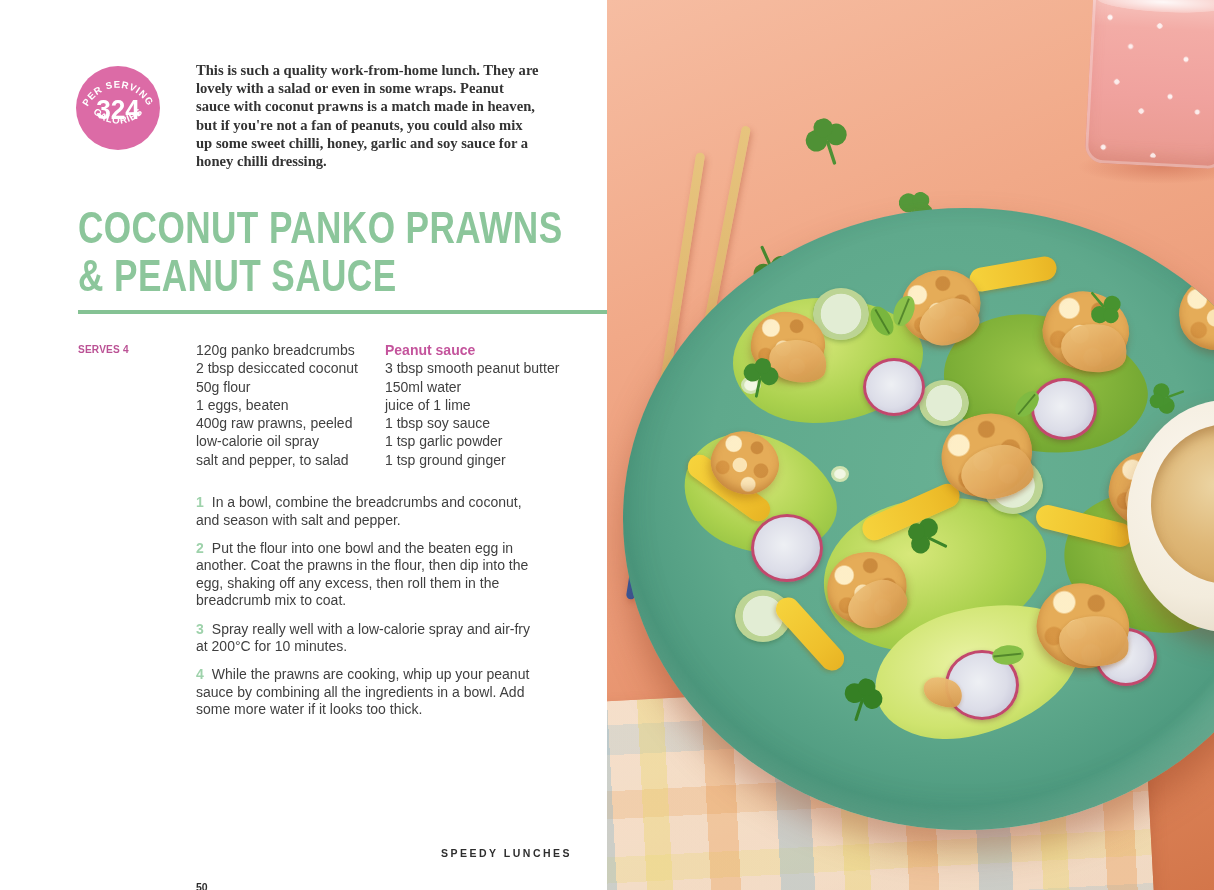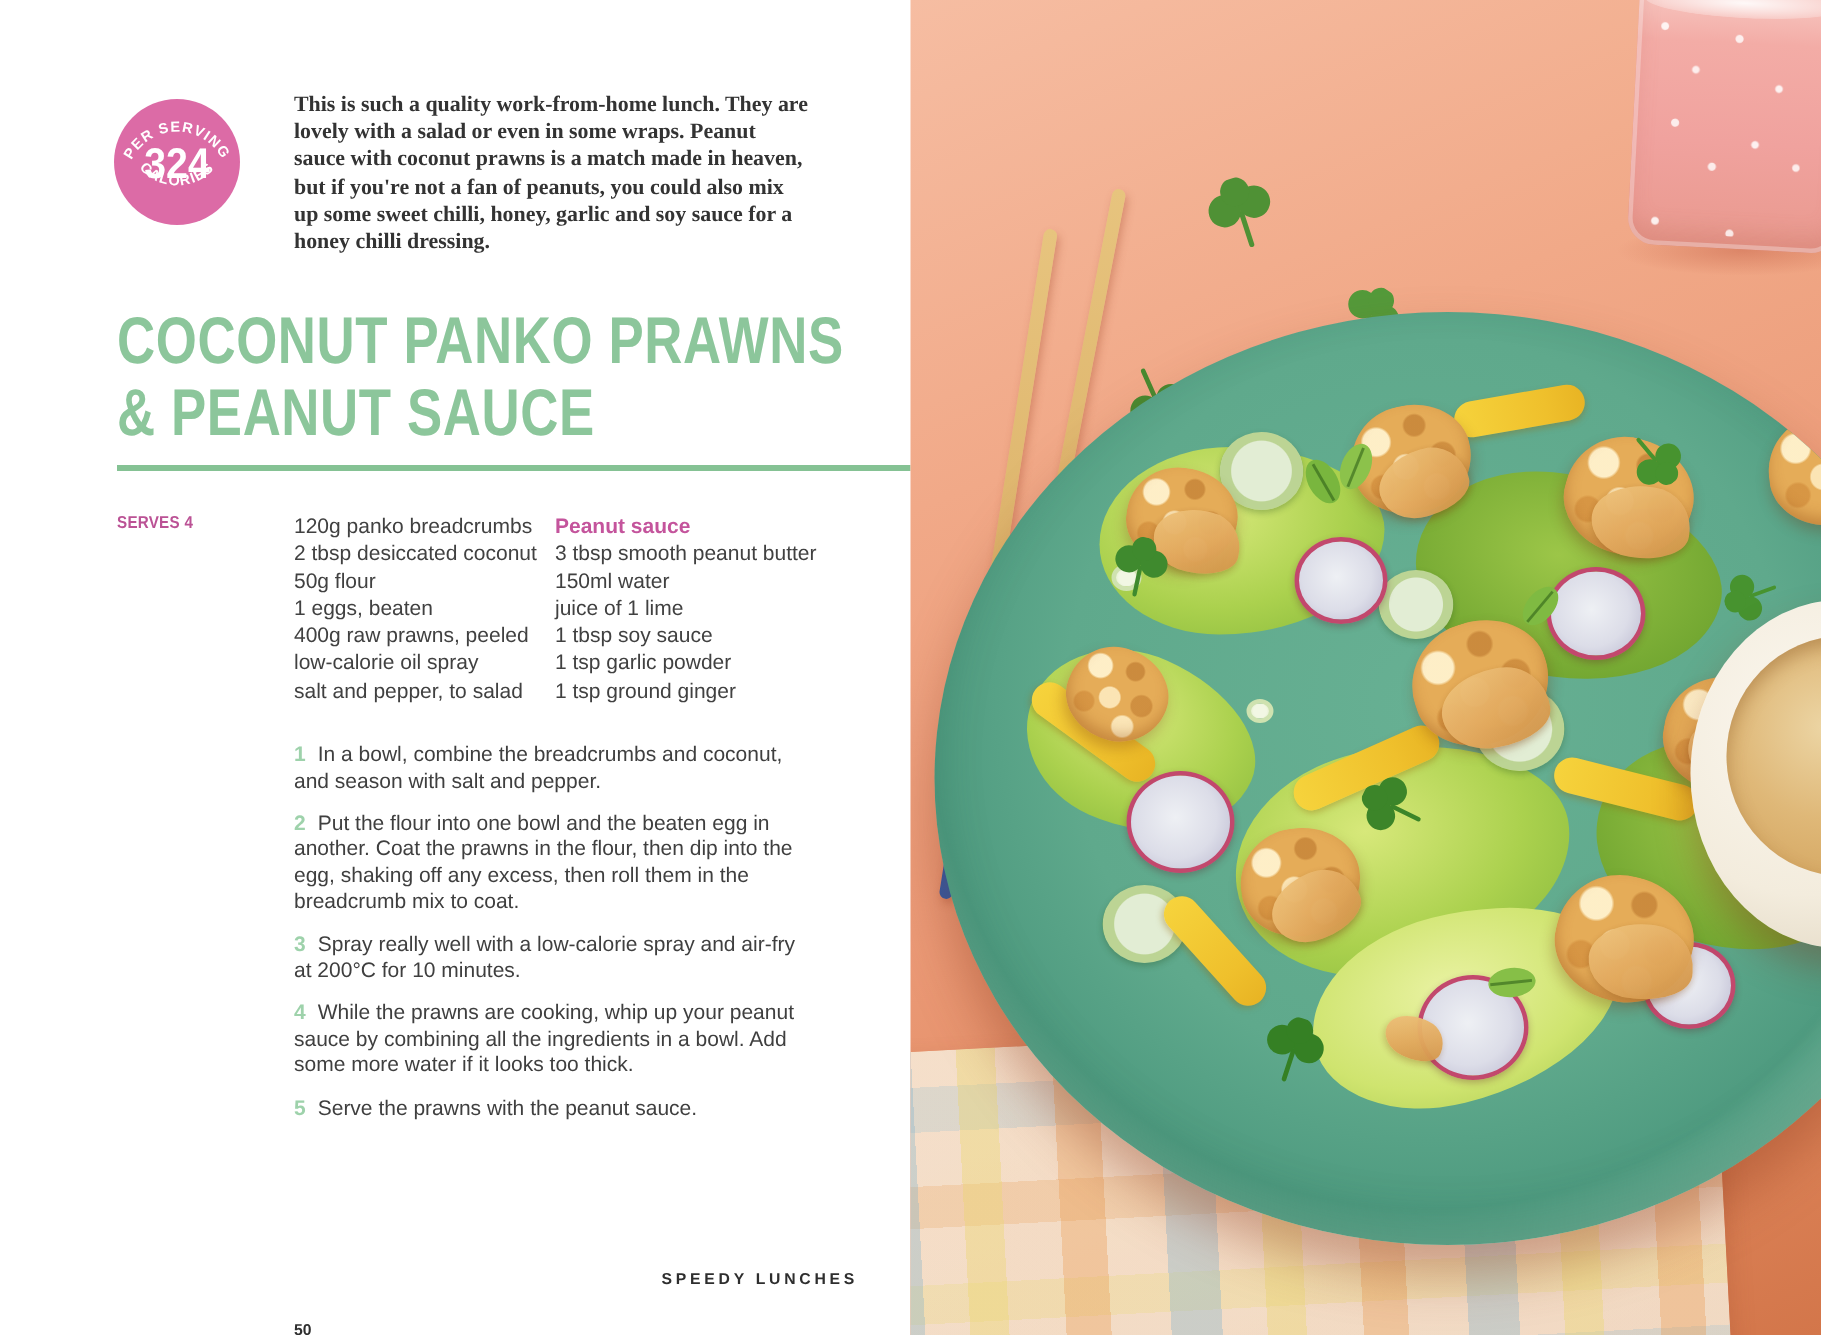--- a/index.html
+++ b/index.html
@@ -22,21 +22,21 @@
            transform:scaleX(.8); transform-origin:left top; white-space:nowrap; }
 
   .rule { position:absolute; left:78px; top:310px; width:529px; height:4px; background:#85c294; }
 
   .serves { position:absolute; left:78px; top:343px; color:#bb5295;
             font-weight:700; font-size:11.5px; letter-spacing:0.2px;
             transform:scaleX(.88); transform-origin:left top; }
 
   .ing-col { position:absolute; top:341px; font-size:14px; line-height:18.3px; color:#414141; }
   .ing-col1 { left:196px; }
-  .ing-col2 { left:370px; }
+  .ing-col2 { left:385px; }
   .sauce-heading { color:#c4549c; font-weight:700; }
 
   .steps { position:absolute; left:196px; top:494px; width:344px;
            font-size:14px; line-height:17.6px; color:#3f3f3f; }
   .step { margin-bottom:10.5px; }
   .step-num { color:#9ed2ab; font-weight:700; margin-right:8px; }
 
   .footer-page { position:absolute; left:196px; top:846px; font-size:10.5px; font-weight:700; color:#2e2e2e;margin-top:35px; }
   .footer-section { position:absolute; left:441px; top:847px; font-size:10.5px; font-weight:700;
                     letter-spacing:2.5px; color:#2e2e2e; }
@@ -200,21 +200,20 @@
       <div>1 tbsp soy sauce</div>
       <div>1 tsp garlic powder</div>
       <div>1 tsp ground ginger</div>
     </div>
 
     <div class="steps">
       <p class="step"><span class="step-num">1</span><span>In a bowl, combine the breadcrumbs and coconut, and season with salt and pepper.</span></p>
       <p class="step"><span class="step-num">2</span><span>Put the flour into one bowl and the beaten egg in another. Coat the prawns in the flour, then dip into the egg, shaking off any excess, then roll them in the breadcrumb mix to coat.</span></p>
       <p class="step"><span class="step-num">3</span><span>Spray really well with a low-calorie spray and air-fry at 200°C for 10 minutes.</span></p>
       <p class="step"><span class="step-num">4</span><span>While the prawns are cooking, whip up your peanut sauce by combining all the ingredients in a bowl. Add some more water if it looks too thick.</span></p>
-      <p class="step"><span class="step-num">5</span><span>Serve the prawns with the peanut sauce.</span></p>
     </div>
 
     <div class="footer-page">50</div>
     <div class="footer-section">SPEEDY LUNCHES</div>
   </div>
 
   <div class="photo">
 
     <div class="glass-shadow"></div>
     <div class="glass"></div>

